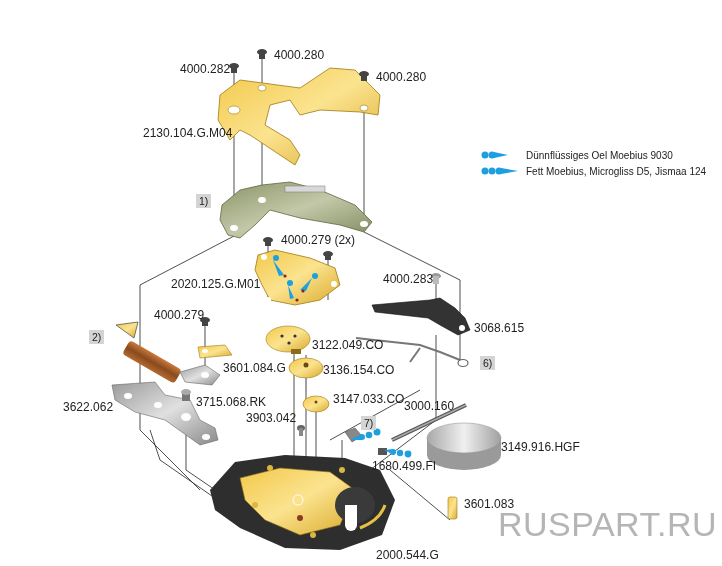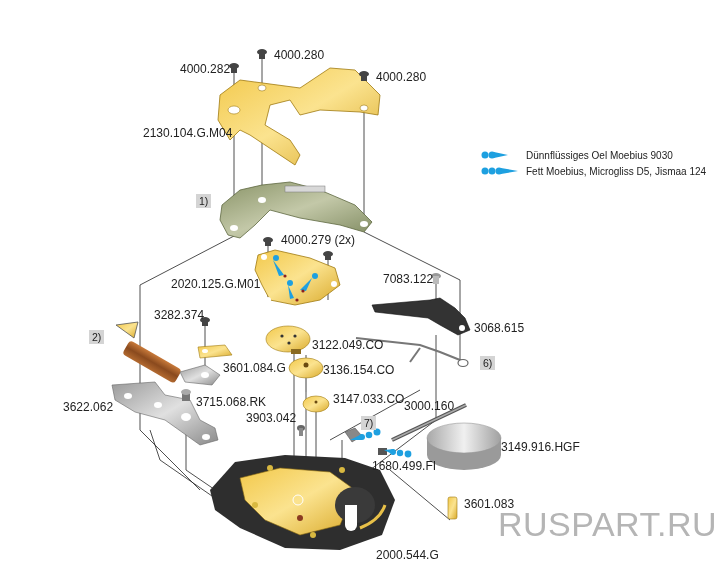--- a/index.html
+++ b/index.html
@@ -226,23 +226,23 @@
   </g>
 </svg>
 
 <span class="lbl" style="left:180px;top:63px">4000.282</span>
 <span class="lbl" style="left:274px;top:49px">4000.280</span>
 <span class="lbl" style="left:376px;top:71px">4000.280</span>
 <span class="lbl" style="left:143px;top:127px">2130.104.G.M04</span>
 <span class="tag" style="left:196px;top:194px">1)</span>
 <span class="lbl" style="left:281px;top:234px">4000.279 (2x)</span>
 <span class="lbl" style="left:171px;top:278px">2020.125.G.M01</span>
-<span class="lbl" style="left:383px;top:273px">7083.122</span>
+<span class="lbl" style="left:383px;top:273px">4000.283</span>
 <span class="lbl" style="left:474px;top:322px">3068.615</span>
-<span class="lbl" style="left:154px;top:309px">3282.374</span>
+<span class="lbl" style="left:154px;top:309px">4000.279</span>
 <span class="tag" style="left:89px;top:330px">2)</span>
 <span class="lbl" style="left:312px;top:339px">3122.049.CO</span>
 <span class="tag" style="left:480px;top:356px">6)</span>
 <span class="lbl" style="left:223px;top:362px">3601.084.G</span>
 <span class="lbl" style="left:323px;top:364px">3136.154.CO</span>
 <span class="lbl" style="left:333px;top:393px">3147.033.CO</span>
 <span class="lbl" style="left:63px;top:401px">3622.062</span>
 <span class="lbl" style="left:196px;top:396px">3715.068.RK</span>
 <span class="lbl" style="left:404px;top:400px">3000.160</span>
 <span class="tag" style="left:361px;top:416px">7)</span>

